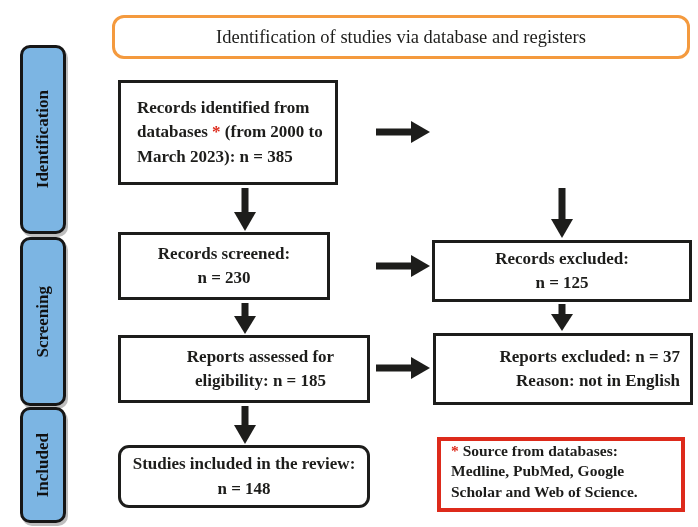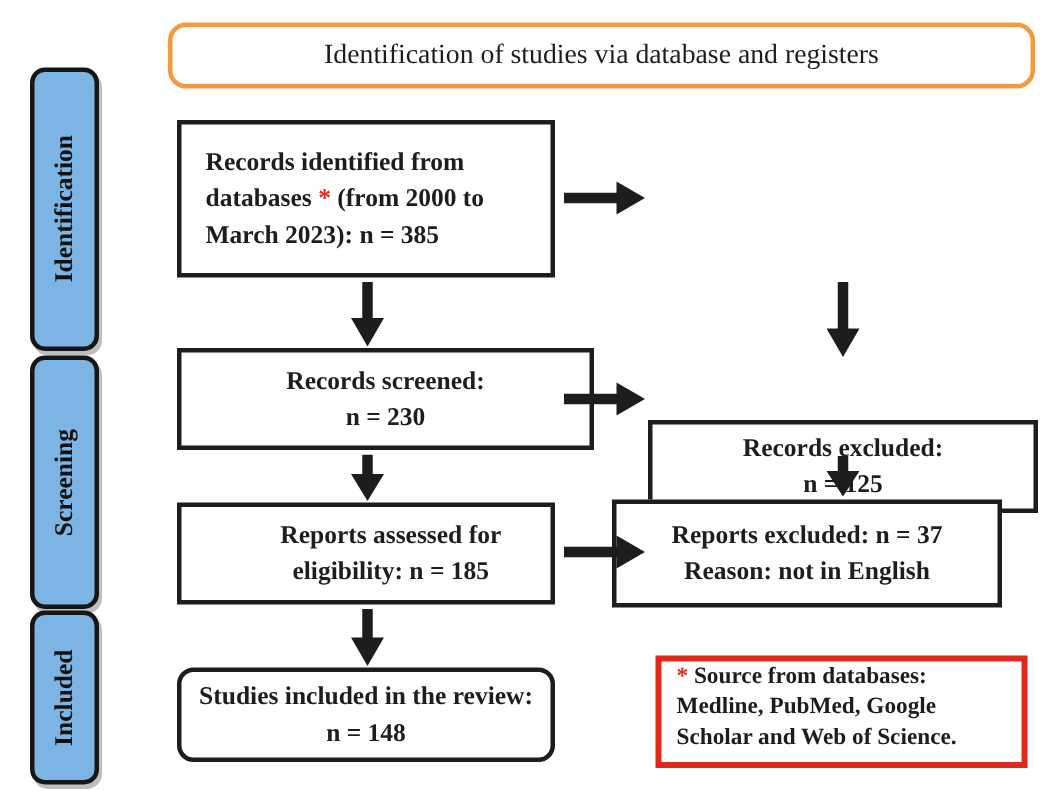--- a/index.html
+++ b/index.html
@@ -30,26 +30,26 @@
   #tab-identification{top:45px;height:183px;}
   #tab-screening{top:237px;height:163px;}
   #tab-included{top:407px;height:110px;}
   .box{
     position:absolute;background:#fff;border:3px solid var(--ink);
     box-sizing:border-box;display:flex;flex-direction:column;
     align-items:center;justify-content:center;text-align:center;
     font-weight:bold;font-size:17px;line-height:1.42;padding:4px 10px;
   }
   .box.left-align{align-items:flex-start;text-align:left;padding-left:14px;padding-right:6px;}
-  #box-identified{left:118px;top:80px;width:252px;height:105px;padding-left:16px;}
+  #box-identified{left:118px;top:80px;width:220px;height:105px;padding-left:16px;}
   #box-removed{left:432px;top:80px;width:260px;height:105px;}
-  #box-screened{left:118px;top:232px;width:278px;height:68px;}
-  #box-excluded{left:432px;top:240px;width:260px;height:62px;margin-top:40px;}
+  #box-screened{left:118px;top:232px;width:212px;height:68px;}
+  #box-excluded{left:432px;top:240px;width:260px;height:62px;}
   #box-assessed{left:118px;top:335px;width:252px;height:68px;padding-left:43px;}
-  #box-reports-excluded{left:408px;top:333px;width:260px;height:72px;}
+  #box-reports-excluded{left:433px;top:333px;width:260px;height:72px;align-items:flex-end;}
   #box-included{left:118px;top:445px;width:252px;height:63px;border-radius:11px;}
   #box-footnote{
     left:437px;top:437px;width:248px;height:75px;
     border:4px solid var(--red);align-items:flex-start;text-align:left;
     font-size:15.5px;line-height:1.32;padding:6px 10px;justify-content:flex-end;
   }
   .red{color:var(--red);}
   .it{font-style:italic;}
   .arrow{position:absolute;}
   .arrow svg{display:block;}

